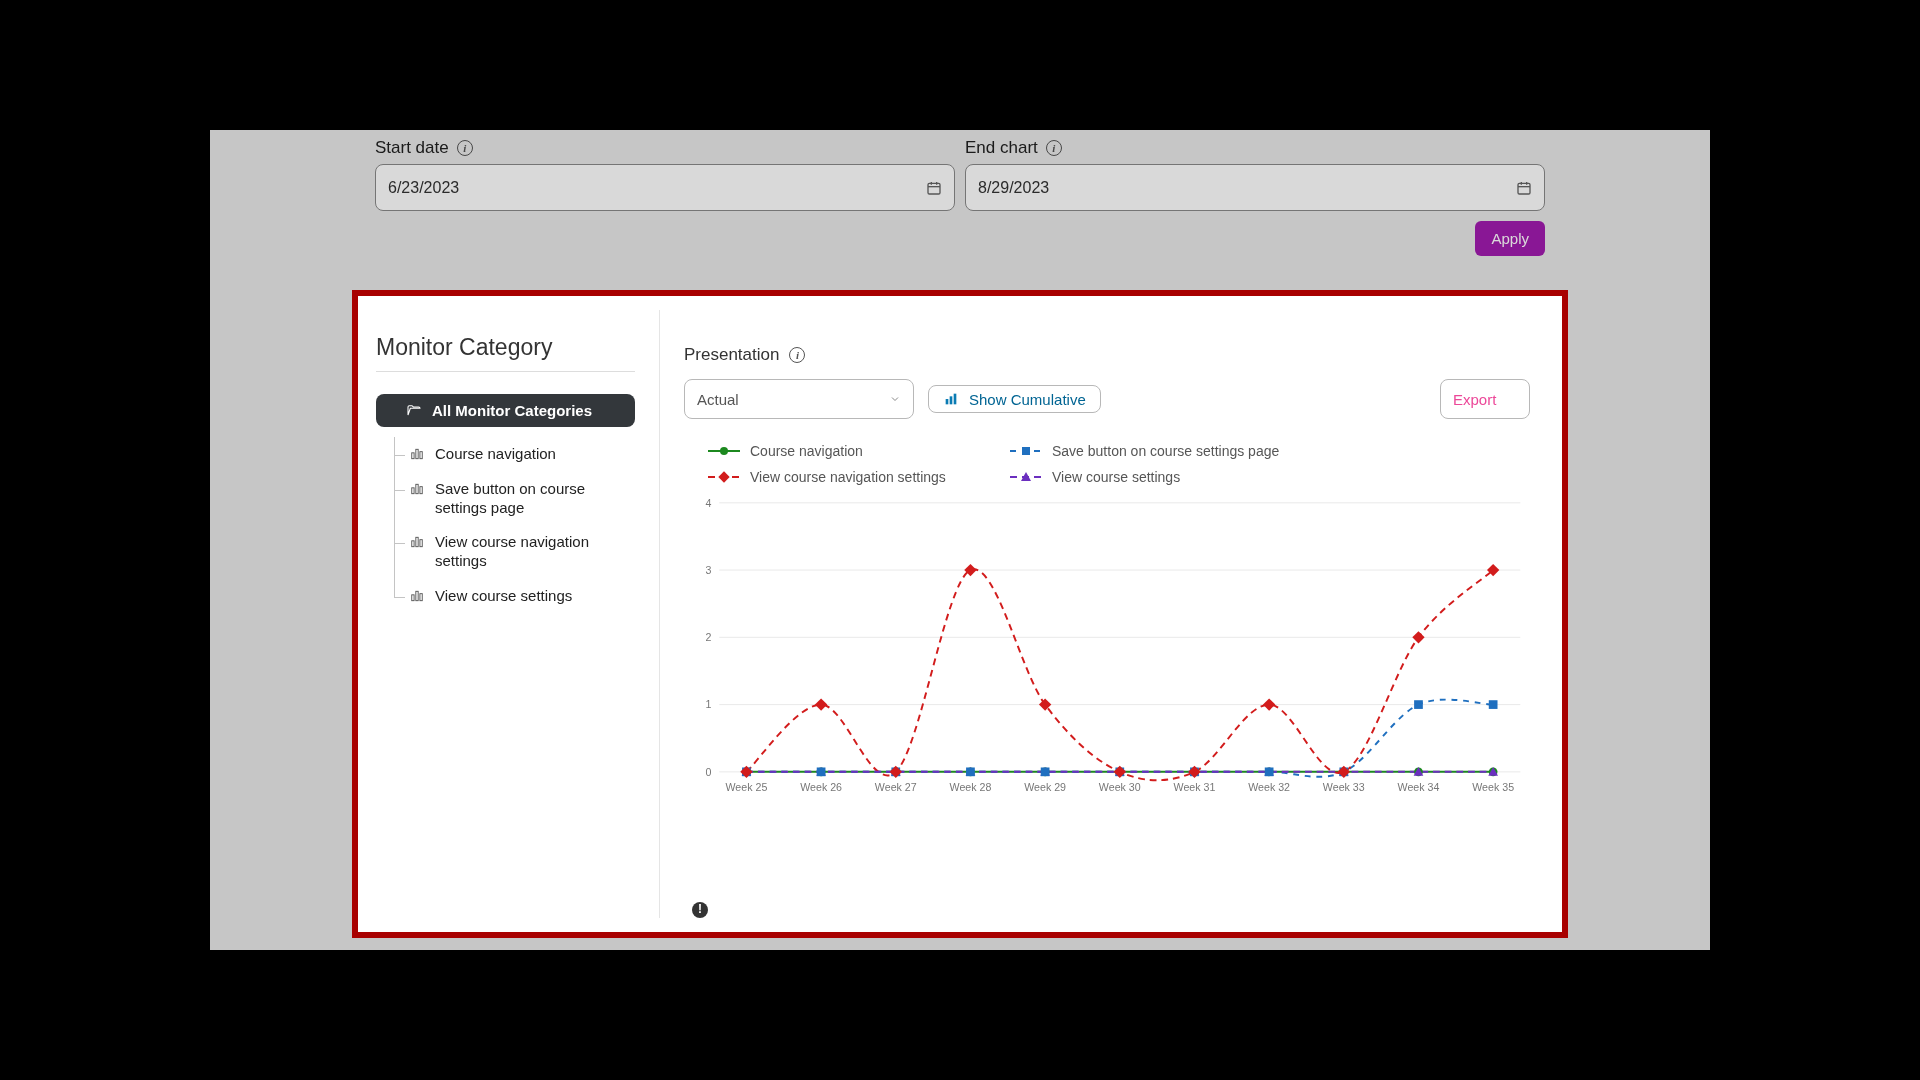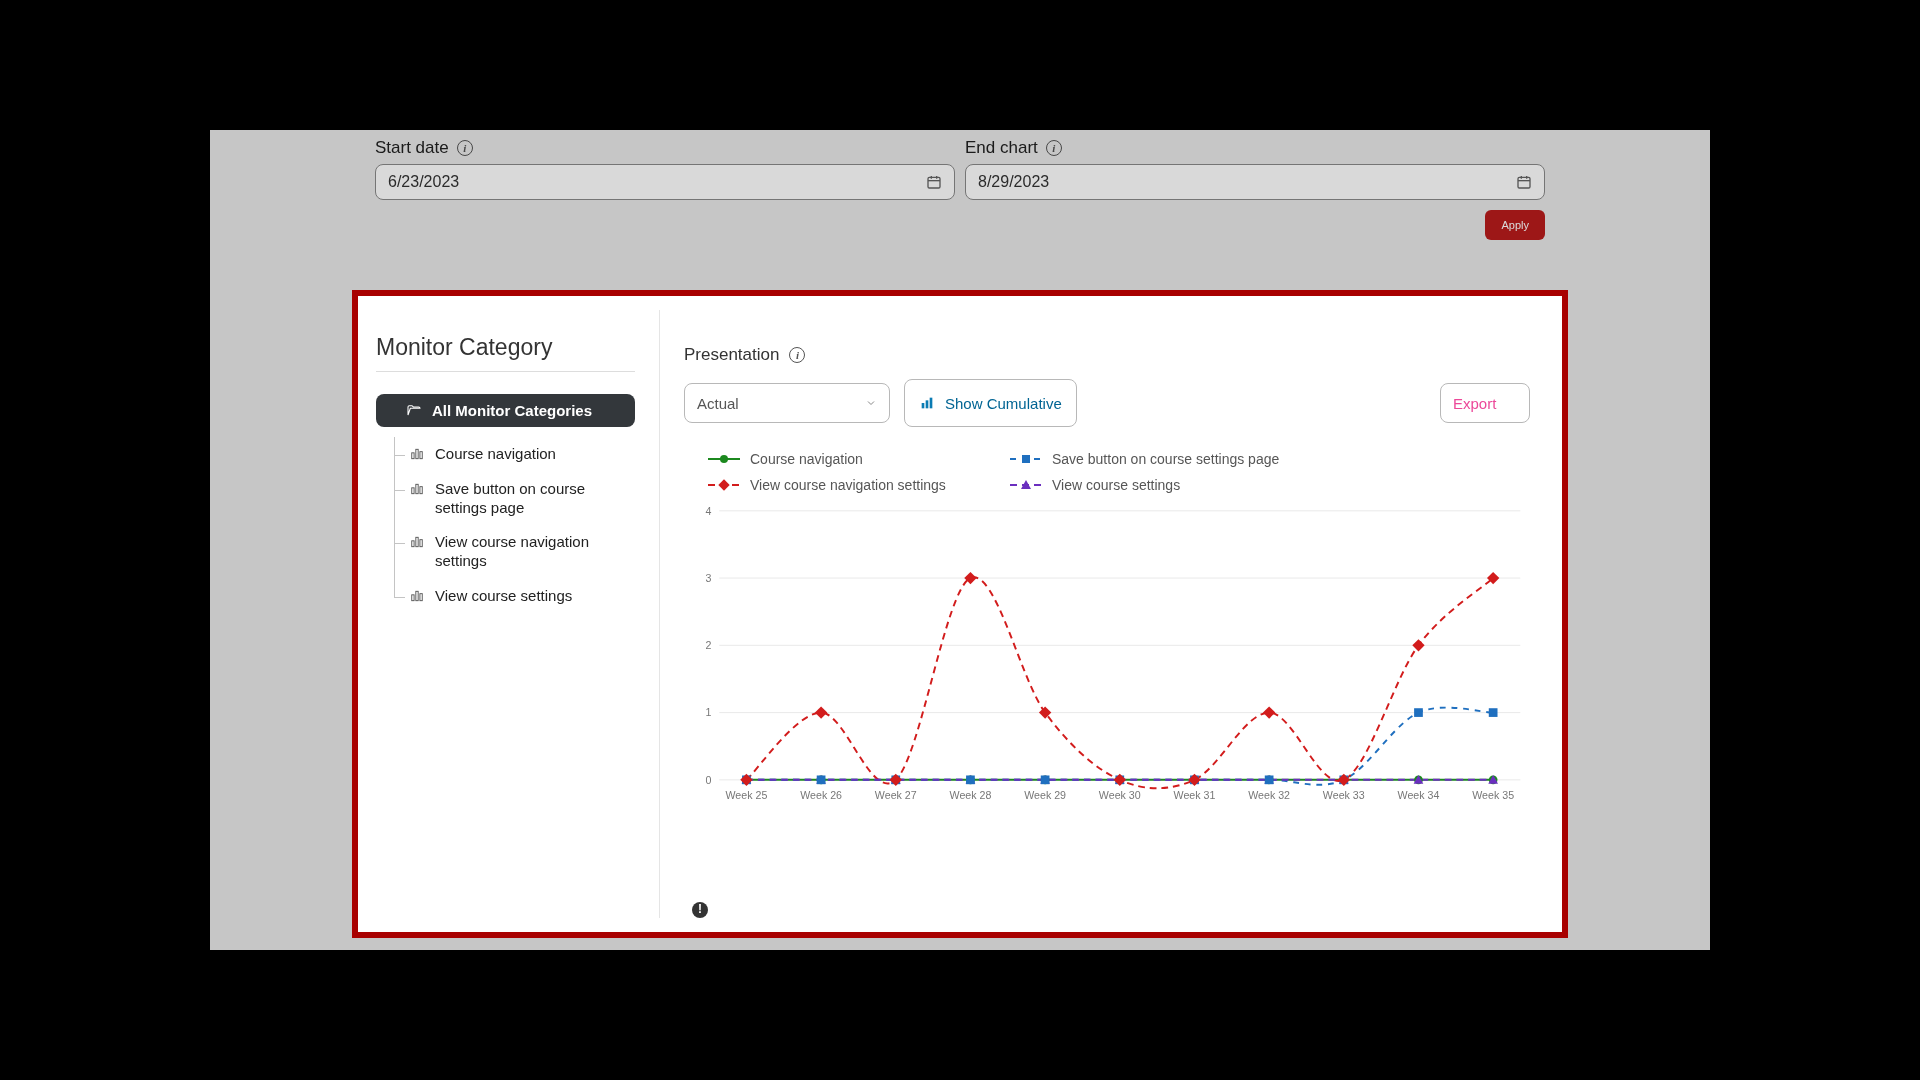--- a/index.html
+++ b/index.html
@@ -25,28 +25,28 @@
   }
   .filter-col { flex:1; display:flex; flex-direction:column; gap:6px; }
   .filter-label { font-size:17px; color:#222; display:flex; align-items:center; gap:8px; padding-top:6px;}
   .info-icon {
     width:16px; height:16px; border:1.5px solid #555; border-radius:50%;
     display:inline-flex; align-items:center; justify-content:center;
     font-style:italic; font-family:Georgia,serif; font-size:11px; color:#555; font-weight:bold;
   }
   .date-input {
     display:flex; align-items:center; justify-content:space-between;
-    height:36px; border:1px solid #8a8a8a; border-radius:8px; padding:0 12px;
+    height:47px; border:1px solid #8a8a8a; border-radius:8px; padding:0 12px;
     background:#fff; font-size:16px; color:#333;
   }
   .cal-icon { width:16px; height:16px; }
   .apply-row { display:flex; justify-content:flex-end; padding: 10px 165px 0 0;}
   .btn-primary {
-    background:#b91c1c; color:#fff; border:none; border-radius:6px;
-    padding:9px 16px; font-size:11px; cursor:pointer;
+    background:#a21caf; color:#fff; border:none; border-radius:6px;
+    padding:9px 16px; font-size:15px; cursor:pointer;
   }
 
   
   .highlight-panel {
     position:absolute;
     left:142px; right:142px;
     top:160px; bottom:12px;
     background:#fff;
     border:6px solid #a80000;
     padding: 14px 0 14px 0;
@@ -85,24 +85,24 @@
   .main {
     flex:1; padding: 8px 32px 0 24px; display:flex; flex-direction:column; min-width:0;
   }
   .main-header { display:flex; align-items:center; gap:10px; font-size:17px; color:#333; margin-bottom:14px;margin-top:27px;}
   .controls-row { display:flex; gap:14px; align-items:center; }
   .select {
     display:flex; align-items:center; justify-content:space-between;
     height:40px; border:1px solid #b8b8b8; border-radius:8px;
     padding:0 12px; font-size:15px; color:#555; background:#fff; cursor:pointer;
   }
-  .select.actual { width:206px; }
+  .select.actual { width:230px; }
   .btn-outline {
     display:flex; align-items:center; gap:10px;
-    height:48px; border:1px solid #b8b8b8; border-radius:8px;
+    height:28px; border:1px solid #b8b8b8; border-radius:8px;
     padding:0 14px; font-size:15px; color:#006493; background:#fff; cursor:pointer;
   }
   .btn-outline .mini-bars { color:#006493; }
   .export-btn { margin-left:auto; color:#ec4899; width:90px; justify-content:space-between;gap:20px;}
 
   
   .chart-area { margin-top:24px; position:relative; flex:1; min-height:0;}
   .legend {
     display:grid; grid-template-columns: 280px 300px; gap:10px 22px;
     padding-left:24px; margin-bottom:12px; font-size:14px; color:#565656;

